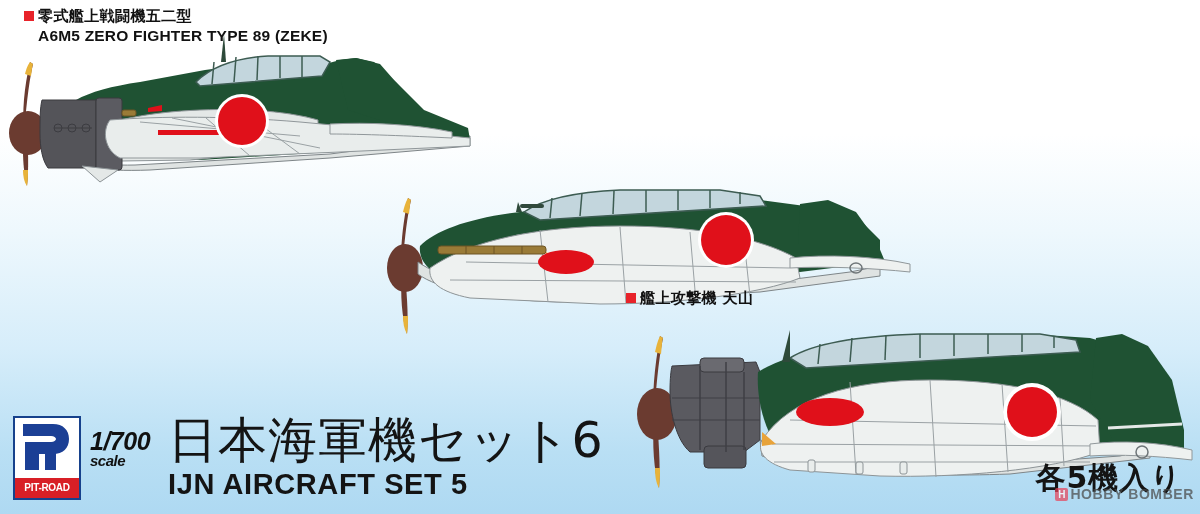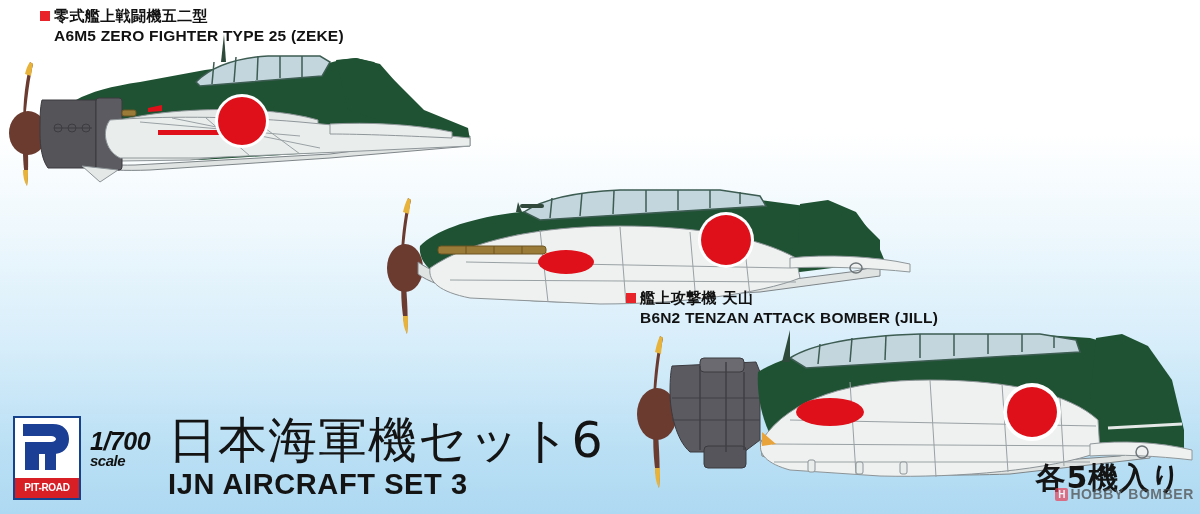--- a/index.html
+++ b/index.html
@@ -36,21 +36,21 @@
   .cap .en{
     font-family:"Liberation Sans", sans-serif;
     font-weight:bold;
     font-size:15.5px;
     color:#111;
     letter-spacing:.2px;
     white-space:nowrap;
     margin-left:14px;
     margin-top:2px;
   }
-  #cap-zero{left:40px;top:8px;}
+  #cap-zero{left:24px;top:8px;}
   #cap-judy{left:325px;top:154px;}
   #cap-jill{left:626px;top:290px;}
 
   
   #logo{
     position:absolute;left:13px;top:416px;width:68px;height:84px;z-index:7;
     border:2px solid #16418c;background:#ffffff;box-sizing:border-box;
   }
   #logo .mark{position:relative;height:60px;}
   #logo .band{
@@ -309,27 +309,26 @@
       <rect x="808" y="460" width="7" height="12" rx="2" fill="#e9edec" stroke="#8d9497" stroke-width="1"></rect>
       <rect x="856" y="462" width="7" height="12" rx="2" fill="#e9edec" stroke="#8d9497" stroke-width="1"></rect>
       <rect x="900" y="462" width="7" height="12" rx="2" fill="#e9edec" stroke="#8d9497" stroke-width="1"></rect>
 
       <ellipse cx="1142" cy="452" rx="6" ry="6" fill="none" stroke="#6e7578" stroke-width="1.5"></ellipse>
     </g>
   </svg>
 
   <div class="cap" id="cap-zero">
     <div class="jp"><span class="sq"></span><span>零式艦上戦闘機五二型</span></div>
-    <div class="en">A6M5 ZERO FIGHTER TYPE 25 (ZEKE)</div>
+    <div class="en">A6M5 ZERO FIGHTER TYPE 89 (ZEKE)</div>
   </div>
 
 
   <div class="cap" id="cap-jill">
     <div class="jp"><span class="sq"></span><span>艦上攻撃機 天山</span></div>
-    <div class="en">B6N2 TENZAN ATTACK BOMBER (JILL)</div>
   </div>
 
   <div id="logo">
     <div class="mark">
       <svg viewBox="0 0 64 58" width="64" height="58">
         <path d="M8,6 L38,6 C48,6 54,12 54,21 C54,30 48,36 38,36 L24,36 L24,52 L10,52 L10,24 L36,24 C39,24 41,22.5 41,21 C41,19.5 39,18 36,18 L8,18 Z" fill="#1b3f95"></path>
         <rect x="20" y="24" width="26" height="7" fill="#1b3f95"></rect>
         <rect x="30" y="24" width="11" height="28" fill="#1b3f95"></rect>
       </svg>
     </div>
@@ -338,21 +337,21 @@
     </div>
   </div>
 
   <div id="scale">
     <div>1/700</div>
     <div class="s2">scale</div>
   </div>
 
   <div id="title">
     <div class="t-jp">日本海軍機セット6</div>
-    <div class="t-en">IJN AIRCRAFT SET 3</div>
+    <div class="t-en">IJN AIRCRAFT SET 5</div>
   </div>
 
   <div id="qty">各5機入り</div>
 
   <div id="wm">
     <div class="wm-ico">H</div>
     <div class="wm-tx">HOBBY BOMBER</div>
   </div>
 
 </div>

